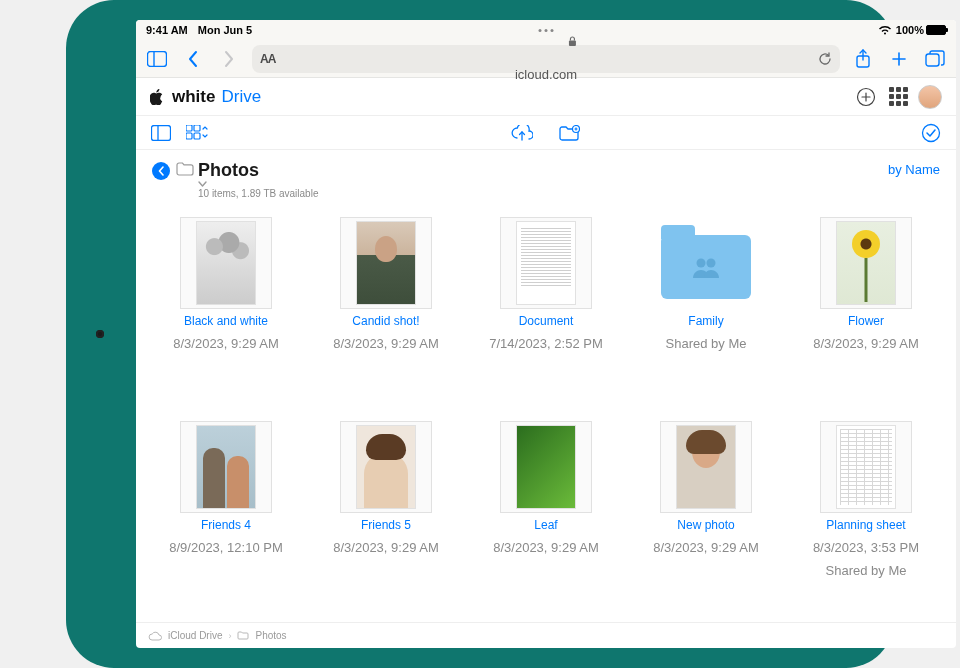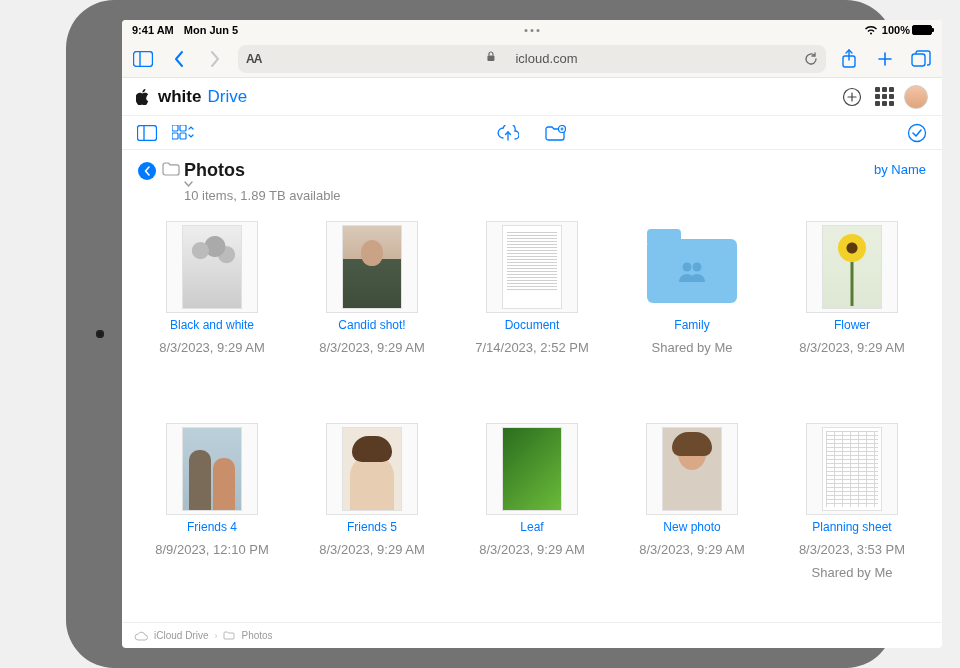--- a/index.html
+++ b/index.html
@@ -2,23 +2,23 @@
 <html><head>
   <meta charset="utf-8">
   <style>
     * { box-sizing: border-box; margin: 0; padding: 0; font-family: -apple-system, "Helvetica Neue", Helvetica, Arial, sans-serif; }
     body { background: #f0f0f0; }
 
     
     .device {
       position: relative;
       width: 828px; height: 668px;
-      background: #737373;
+      background: #0f766e;
       border-radius: 48px;
-      padding: 20px 56px;
+      padding: 20px 70px;
       margin: 0 auto;
     }
     .camera { position: absolute; left: 30px; top: 50%; transform: translateY(-50%); width: 8px; height: 8px; background: #1a1a1a; border-radius: 50%; box-shadow: 0 0 0 2px #222 inset; }
     .home-button { position: absolute; right: 22px; top: 50%; transform: translateY(-50%); width: 40px; height: 40px; border: 2px solid #3a3a3a; border-radius: 50%; background: #0a0a0a; }
 
     .screen {
       position: relative;
       width: 820px; height: 628px;
       background: #fff;
       border-radius: 4px;
@@ -45,21 +45,21 @@
 
     
     .browser-chrome {
       height: 38px; background: #f8f7f4; border-bottom: 1px solid #e5e5e3;
       display:flex; align-items:center; padding: 0 8px; gap:10px;
     }
     .chrome-btn { color:#007aff; width:26px; height:26px; display:flex; align-items:center; justify-content:center; font-size:18px; }
     .chrome-btn.disabled { color:#c7c7c9; }
     .addressbar { flex:1; height:28px; background:#ebeae7; border-radius:8px; display:flex; align-items:center; padding:0 8px; font-size:13px; color:#555; position:relative;}
     .addressbar .aa { font-weight:600; color:#4a4a4a; font-size:12px; letter-spacing:-1px; }
-    .addressbar .url-center { position:absolute; left:50%; transform:translateX(-50%); display:flex; align-items:flex-start; gap:20px; color:#555; }
+    .addressbar .url-center { position:absolute; left:50%; transform:translateX(-50%); display:flex; align-items:flex-end; gap:20px; color:#555;flex-direction:column; }
     .addressbar .lockicon { font-size:11px; }
     .addressbar .refresh { margin-left:auto; color:#555; font-size:14px;}
 
     
     .icloud-header {
       height: 38px; border-bottom:1px solid #eee;
       display:flex; align-items:center; padding:0 14px; gap:8px;
       font-size:17px; font-weight:600;
     }
     .apple-logo { font-size:16px; }
@@ -80,21 +80,21 @@
     .drive-toolbar .tbtn { width:22px; height:22px; display:flex; align-items:center; justify-content:center;  }
     .toolbar-center { position:absolute; left:50%; transform:translateX(-50%); display:flex; gap:26px; }
     .drive-toolbar .right { margin-left:auto; }
 
     
     .folder-heading { padding: 10px 16px 4px 16px; display:flex; align-items:flex-start; }
     .back-chevron { width:18px; height:18px; border-radius:50%; background:#007aff; color:#fff; display:flex; align-items:center; justify-content:center; font-size:11px; margin-right:6px; margin-top:2px;}
     .folder-icon { color:#9b9b9b; font-size:15px; margin-right:4px; margin-top:2px;}
     .folder-title { font-size:18px; font-weight:700; color:#1a1a1a; }
     .folder-caret { color:#9b9b9b; font-size:11px; margin-left:4px;}
-    .folder-sub { font-size:13px; color:#8a8a8a; margin-top:1px; }
+    .folder-sub { font-size:10px; color:#8a8a8a; margin-top:1px; }
     .heading-right { margin-left:auto; color:#007aff; font-size:13px; padding-top:2px;}
 
     
     .grid { flex:1; padding: 14px 10px 0 10px; display:grid; grid-template-columns:repeat(5,1fr); column-gap:0; row-gap:26px; overflow:auto;}
     .file-cell { display:flex; flex-direction:column; align-items:center; text-align:right; }
     .thumb { width: 92px; height:92px; border:1px solid #e1e1e1; background:#fafafa; display:flex; align-items:center; justify-content:center; overflow:hidden; position:relative;}
     .file-name { color:#007aff; font-size:12px; margin-top:5px; }
     .file-meta, .file-meta2 { color:#8a8a8a; font-size:13px; margin-top:8px;}
 
     

